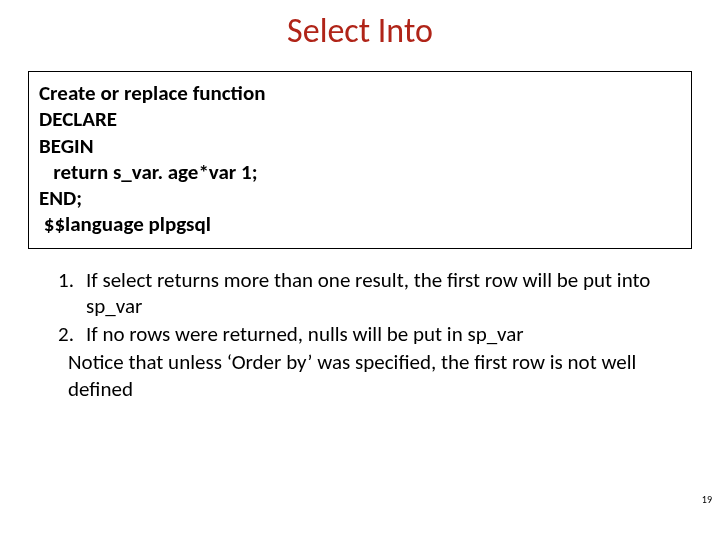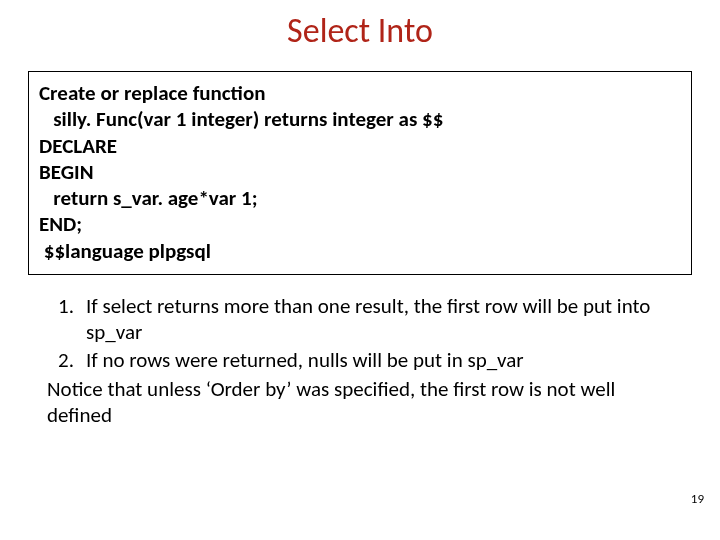--- a/index.html
+++ b/index.html
@@ -49,41 +49,40 @@
     position: relative;
     padding-left: 28px;
     margin-bottom: 2px;
   }
   .ol li .num {
     position: absolute;
     left: 0;
     top: 0;
   }
   .notice {
-    margin-left: 19px;
+    margin-left: 40px;
     padding-right: 40px;
   }
   .page-num {
     position: absolute;
-    right: 16px;
+    right: 8px;
     bottom: 34px;
-    font-size: 13px;
+    font-size: 10px;
     text-align: right;
   }
 </style>
 </head>
 <body>
 
 <div class="slide">
 
   <div class="title">Select Into</div>
 
   <div class="code-box">
     <div class="code-line">Create or replace function</div>
-    <div class="code-line">   silly. Func(var 1 integer) returns integer as $$</div>
     <div class="code-line">DECLARE</div>
     <div class="code-line">BEGIN</div>
     <div class="code-line">   return s_var. age*var 1;</div>
     <div class="code-line">END;</div>
     <div class="code-line"> $$language plpgsql</div>
   </div>
 
   <div class="notes">
     <ul class="ol">
       <li>

